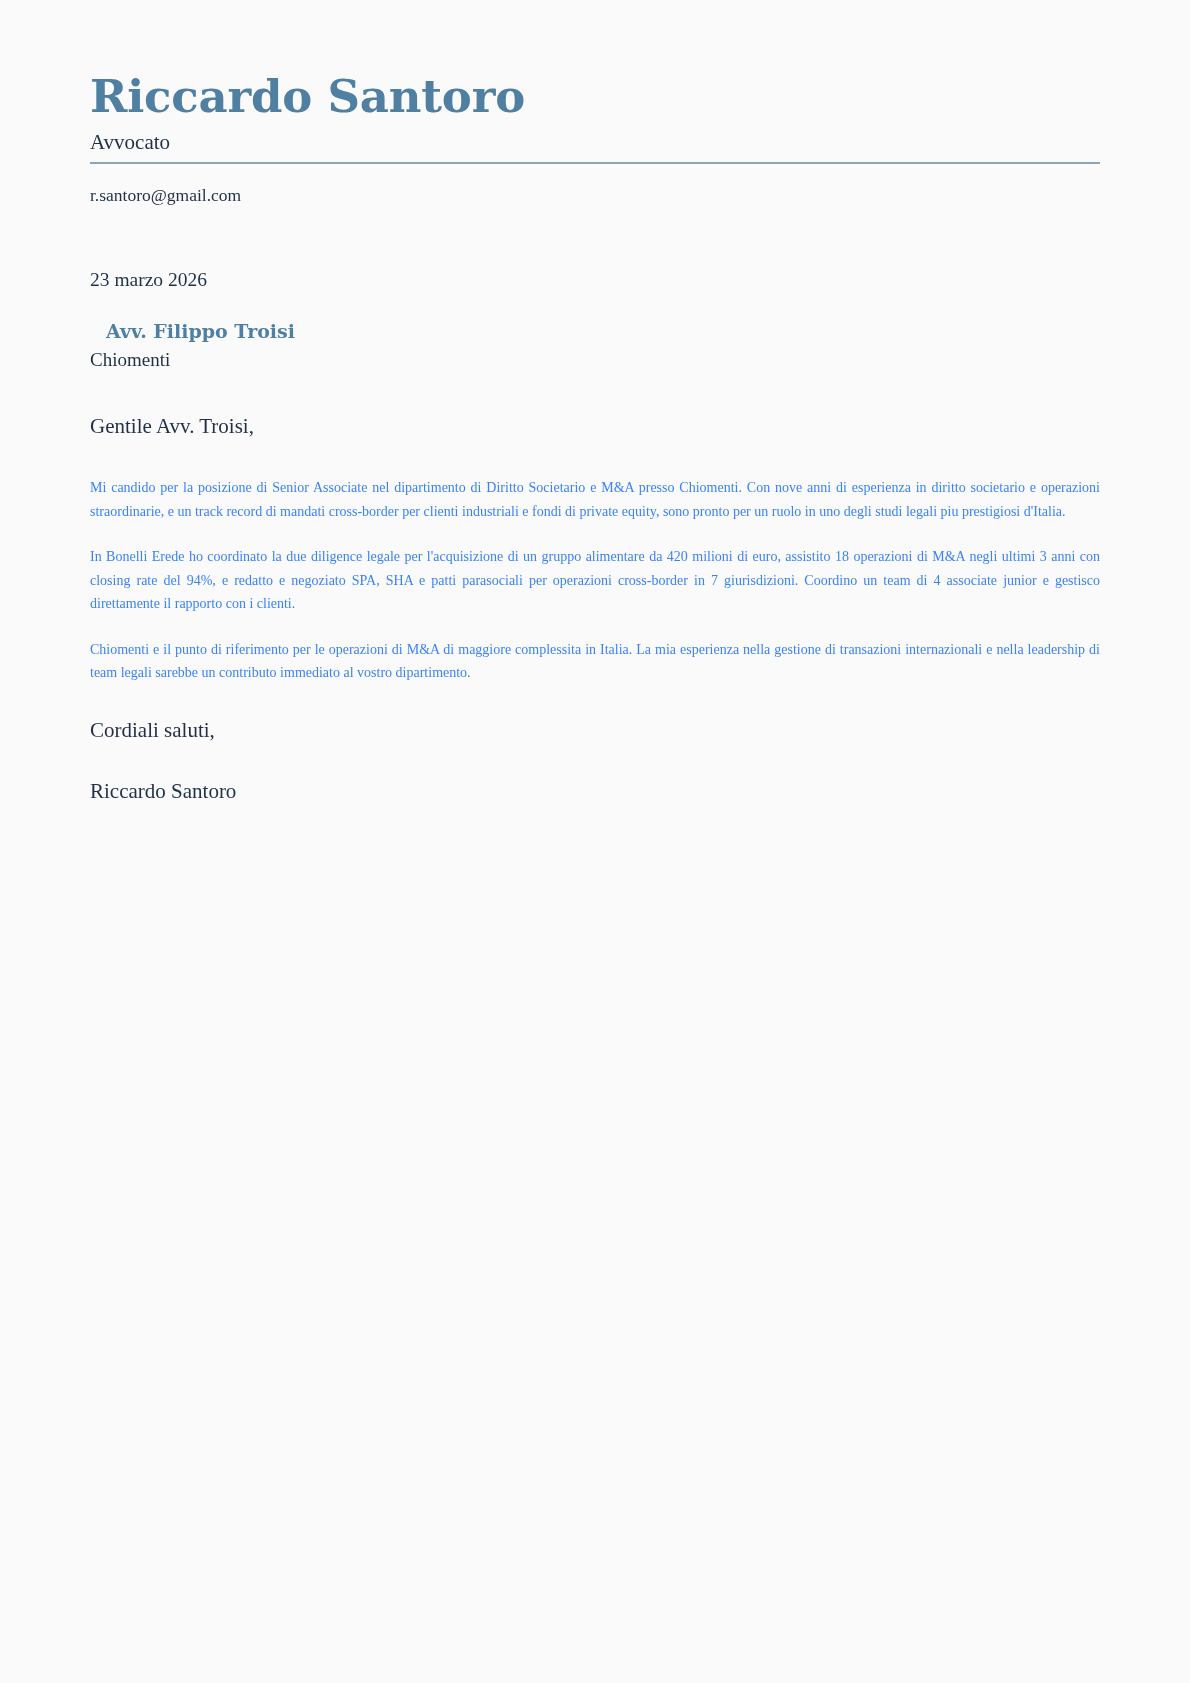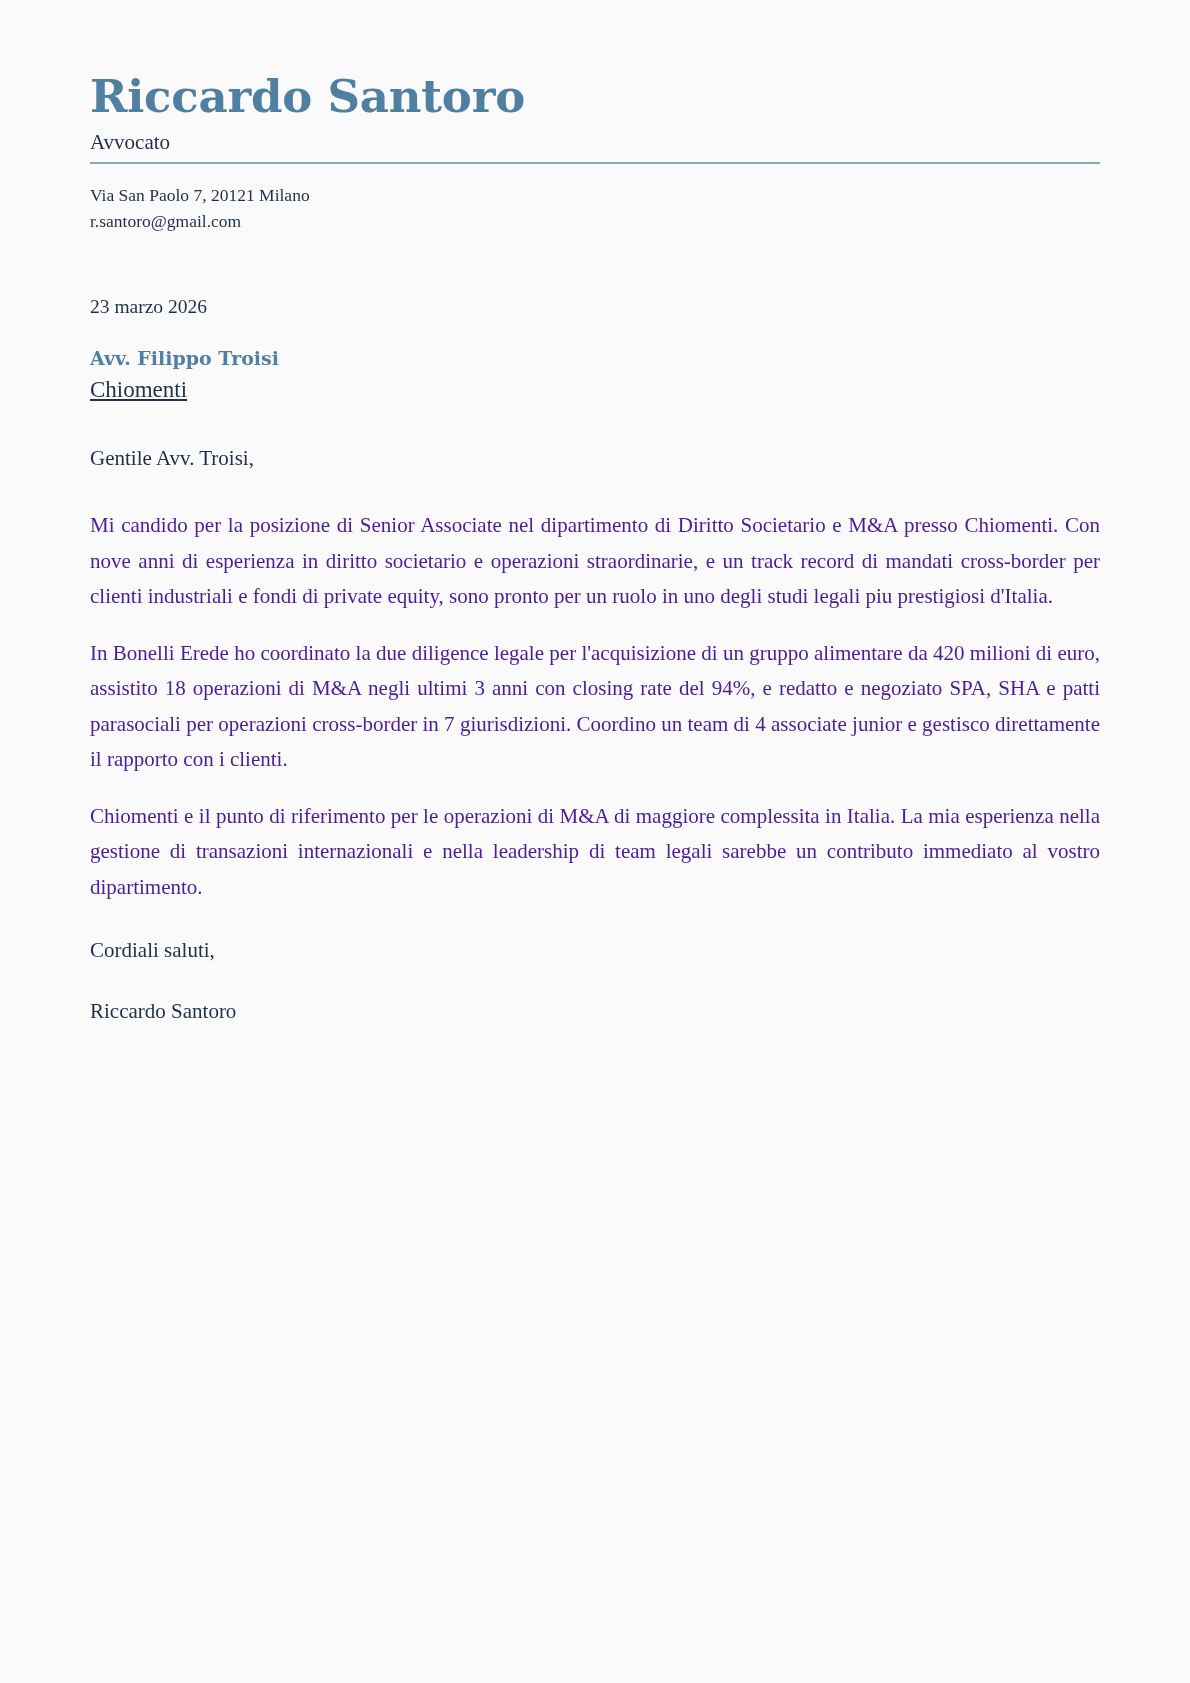--- a/index.html
+++ b/index.html
@@ -71,43 +71,42 @@
   }
   .recipient-block {
     margin: 0 0 38px 0;
   }
   .recipient-name {
     font-family: "DejaVu Serif", "Liberation Serif", serif;
     font-size: 19px;
     font-weight: 700;
     line-height: 1.35;
     color: #4f7fa1;
-    margin: 0 0 2px 0;
+    margin: 0 0 2px 16px;
   }
   .recipient-company {
-    font-size: 23px;
+    font-size: 19px;
     line-height: 1.35;
     color: #1f3047;
-    text-decoration: underline;
   }
 
   
   .salutation {
     font-size: 21px;
     line-height: 1.5;
     margin: 0 0 34px 0;
     color: #1f3047;
   }
   .body-paragraph {
-    font-size: 21px;
+    font-size: 14px;
     line-height: 1.68;
     text-align: justify;
     text-justify: inter-word;
     margin: 0 0 22px 0;
-    color: #4c1d95;
+    color: #3b82f6;
   }
   .closing-line {
     font-size: 21px;
     line-height: 1.5;
     margin: 30px 0 0 0;
     color: #1f3047;
   }
   .signature-name {
     font-size: 21px;
     line-height: 1.5;
@@ -120,21 +119,20 @@
 
 <div class="page">
 
   <div class="letter-header">
     <h1 class="name">Riccardo Santoro</h1>
     <div class="job-title">Avvocato</div>
     <hr class="header-rule">
   </div>
 
   <div class="contact-block">
-    <div class="contact-line">Via San Paolo 7, 20121 Milano</div>
     <div class="contact-line">r.santoro@gmail.com</div>
   </div>
 
   <div class="date-line">23 marzo 2026</div>
 
   <div class="recipient-block">
     <div class="recipient-name">Avv. Filippo Troisi</div>
     <div class="recipient-company">Chiomenti</div>
   </div>
 

